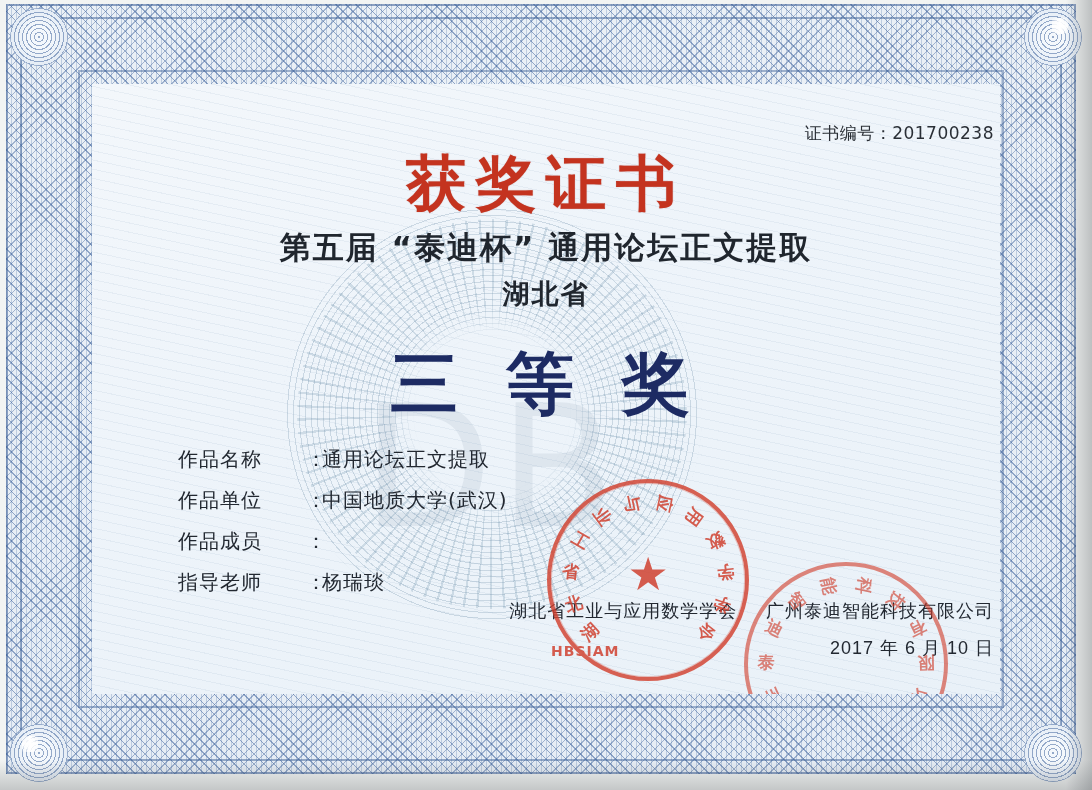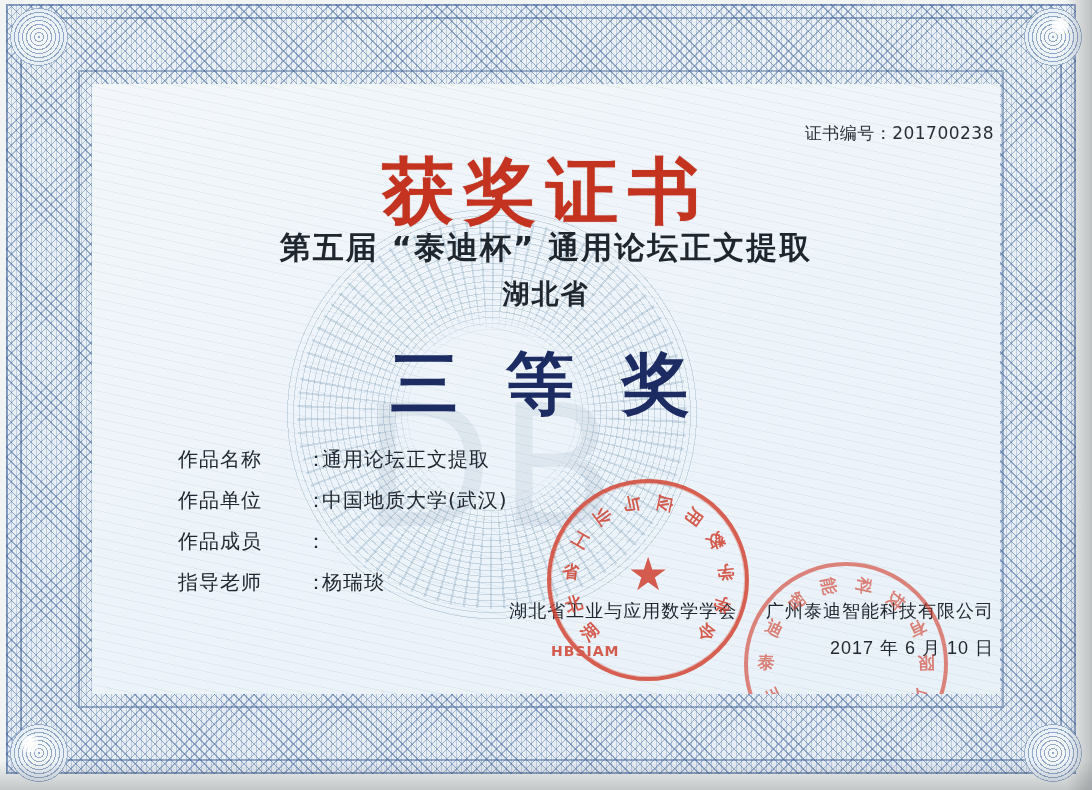--- a/index.html
+++ b/index.html
@@ -159,21 +159,21 @@
     font-size: 17px;
     color: #2a2f36;
     font-family: "DejaVu Sans", sans-serif;
     letter-spacing: 0.5px;
   }
 
   #certificate-title {
     position: absolute;
     left: 0; right: 0; top: 60px;
     text-align: center;
-    font-size: 72px;
+    font-size: 60px;
     font-weight: bold;
     letter-spacing: 10px;
     color: #c4331f;
     font-family: "DejaVu Sans", sans-serif;
     text-shadow: 0 0 1px rgba(160,40,25,0.6);
   }
 
   #competition-name {
     position: absolute;
     left: 0; right: 0; top: 143px;

